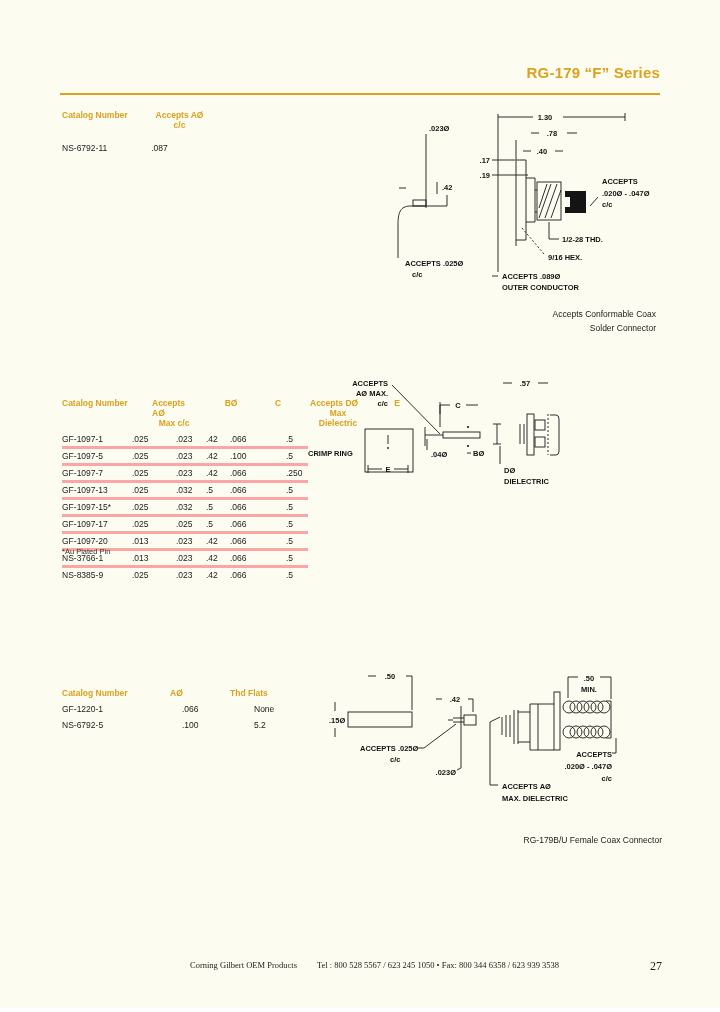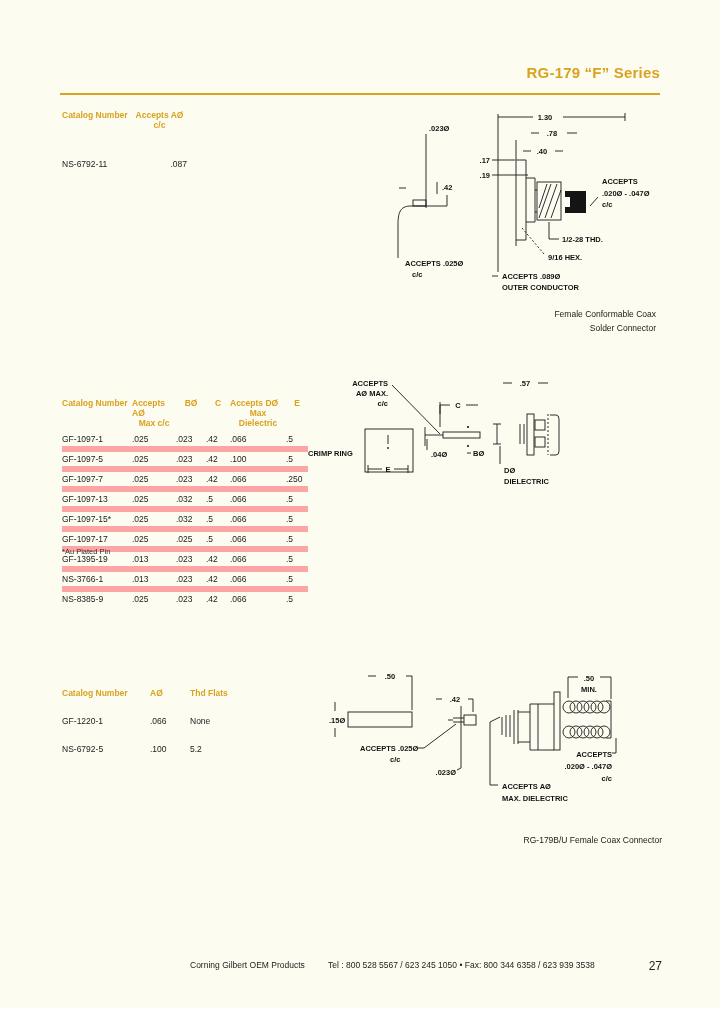--- a/index.html
+++ b/index.html
@@ -17,55 +17,55 @@
     right:60px;top:64px;
     font-size:15px;font-weight:bold;
     color:#d9a21f;
     letter-spacing:0.2px;
   }
   .hrule{
     left:60px;top:93px;width:600px;height:2px;
     background:#d9a21f;
   }
   
-  .gold{color:#d9a21f;font-weight:bold;}
+  .gold{color:#d9a21f;font-weight:bold;gap:20px;}
   .tbl{font-size:8.5px;line-height:10px;}
   
   .t1{left:62px;top:110px;width:130px;}
   .t1 .hdr{display:grid;grid-template-columns:70px 55px;}
   .t1 .hdr .c2{text-align:center;}
-  .t1 .row{display:grid;grid-template-columns:70px 55px;margin-top:29px;}
-  .t1 .row .c2{text-align:right;}
+  .t1 .row{display:grid;grid-template-columns:70px 55px;margin-top:13px;}
+  .t1 .row .c2{text-align:center;}
   
   .t2{left:62px;top:398px;width:246px;}
   .t2 .hdr{display:grid;grid-template-columns:70px 44px 30px 24px 56px 22px;}
   .t2 .hdr div{text-align:center;}
   .t2 .hdr div:first-child{text-align:left;}
   .t2 .body{margin-top:4px;}
   .t2 .row{display:grid;grid-template-columns:70px 44px 30px 24px 56px 22px;
-    border-bottom:6px solid #fca5a5;padding:2px 0 2px 0;height:10px;}
+    border-bottom:3px solid #fca5a5;padding:2px 0 2px 0;height:10px;}
   .t2 .row.last{border-bottom:none;}
   .t2 .row div{text-align:left;}
   .t2 .row div:first-child{text-align:left;}
   .footnote{left:62px;top:547px;font-size:7.5px;color:#333;}
   
   .t3{left:62px;top:688px;width:190px;}
   .t3 .hdr,.t3 .row{display:grid;grid-template-columns:88px 40px 60px;}
   .t3 .hdr div,.t3 .row div{text-align:left;}
   .t3 .hdr div:first-child,.t3 .row div:first-child{text-align:left;}
-  .t3 .row{margin-top:18px;}
+  .t3 .row{margin-top:6px;gap:32px;}
   
   .cap{font-size:8.5px;line-height:13.5px;text-align:right;color:#1a1a1a;}
   .cap1{right:64px;top:308px;}
   .cap2{right:60px;top:510px;}
   .cap3{right:58px;top:834px;}
   
-  .foot{font-size:8.5px;color:#222;}
+  .foot{font-size:8.5px;color:#222;font-family:Liberation Serif, serif;}
   .f-company{left:190px;top:960px;}
-  .f-contact{left:328px;top:960px;}
+  .f-contact{left:317px;top:960px;}
   .f-page{right:58px;top:959px;font-size:12px;}
   
   svg{position:absolute;overflow:visible;}
   .d1{left:385px;top:100px;}
   .d2{left:300px;top:372px;}
   .d3{left:328px;top:662px;}
   .dl{font-family:"Liberation Sans",sans-serif;font-size:7.5px;font-weight:bold;fill:#111;}
   .st{stroke:#1a1a1a;stroke-width:0.9;fill:none;}
   .dot{fill:#1a1a1a;stroke:none;}
 </style>
@@ -145,21 +145,21 @@
     <text class="dl" x="217" y="84">ACCEPTS</text>
     <text class="dl" x="217" y="96">.020Ø - .047Ø</text>
     <text class="dl" x="217" y="107">c/c</text>
     <text class="dl" x="177" y="142">1/2-28 THD.</text>
     <text class="dl" x="163" y="160">9/16 HEX.</text>
     <text class="dl" x="117" y="179">ACCEPTS .089Ø</text>
     <text class="dl" x="117" y="190">OUTER CONDUCTOR</text>
   </svg>
 
   <div class="abs cap cap1">
-    <div>Female Conformable Coax</div>
+    <div>Accepts Conformable Coax</div>
     <div>Solder Connector</div>
   </div>
 
   <div class="abs t2 tbl">
     <div class="hdr gold">
       <div>Catalog Number</div>
       <div>
         <div>Accepts AØ</div>
           <div>Max c/c</div>
       </div>
@@ -214,21 +214,21 @@
       </div>
       <div class="row">
         <div>GF-1097-17</div>
           <div>.025</div>
           <div>.025</div>
           <div>.5</div>
           <div>.066</div>
           <div>.5</div>
       </div>
       <div class="row">
-        <div>GF-1395-19</div>
+        <div>GF-1097-20</div>
           <div>.013</div>
           <div>.023</div>
           <div>.42</div>
           <div>.066</div>
           <div>.5</div>
       </div>
       <div class="row">
         <div>NS-3766-1</div>
           <div>.013</div>
           <div>.023</div>

